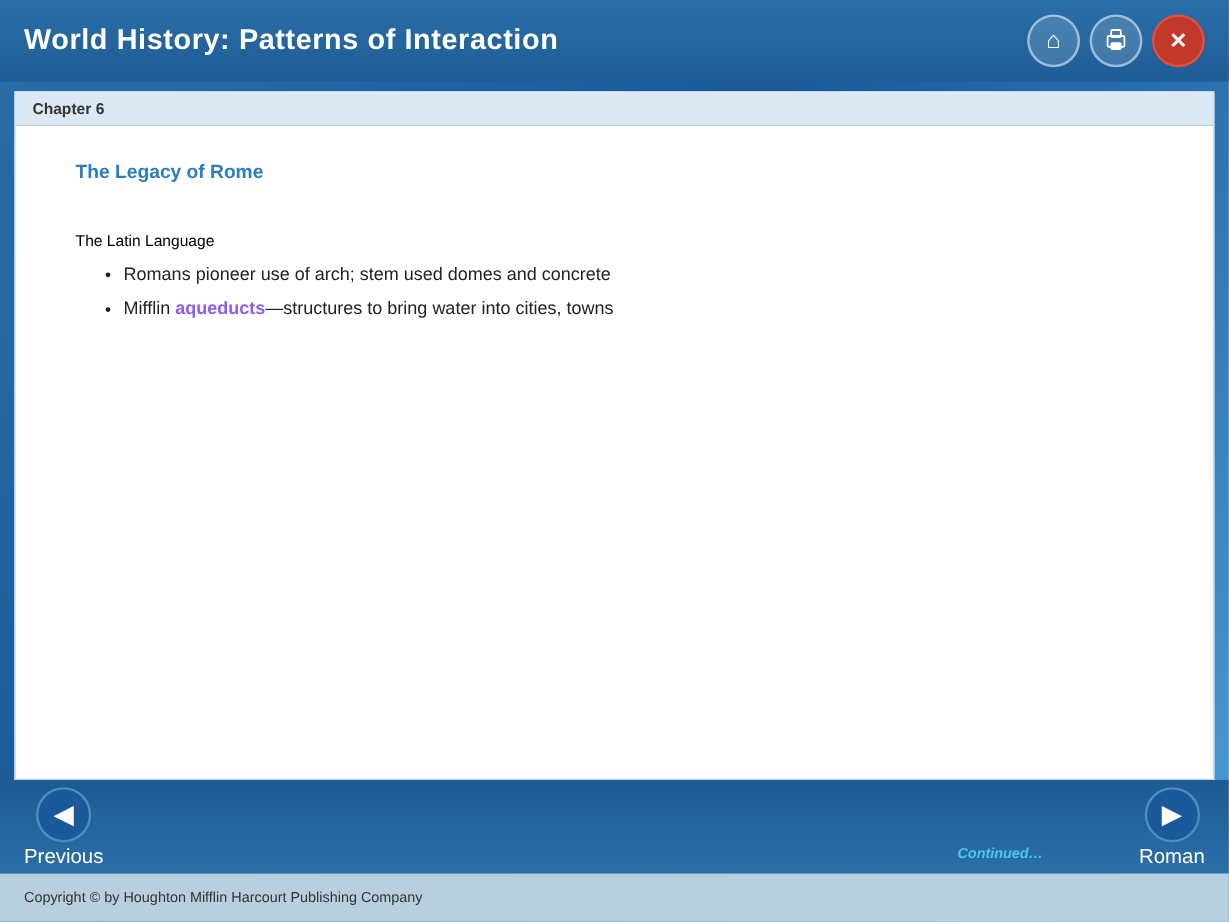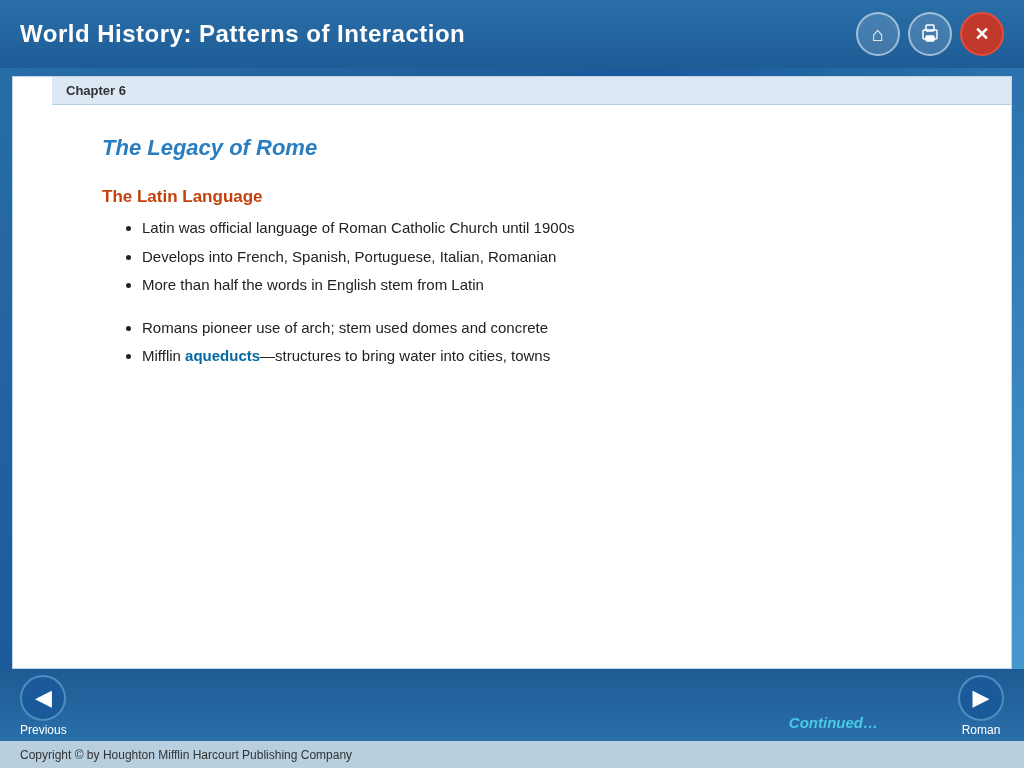--- a/index.html
+++ b/index.html
@@ -48,68 +48,66 @@
       color: white;
       font-size: 20px;
     }
 
     #content-box {
       background: #ffffff;
       border: 1px solid #c0d4e8;
       height: 100%;
       display: flex;
       flex-direction: column;
-      padding-left: 39px;
     }
 
     #chapter-bar {
       background: #dce8f3;
       padding: 6px 14px;
       font-size: 13px;
       font-weight: bold;
       color: #333;
       border-bottom: 1px solid #b8cfe0;
     }
 
     #content-scroll {
       flex: 1;
       overflow: hidden;
       padding: 30px 40px 20px 50px;
     }
 
     #page-title {
       color: #2a7dbf;
-      font-size: 22px;
-      font-weight: bold;
-      margin-bottom: 26px;
-      font-style: italic;
+      font-size: 16px;
+      font-weight: bold;
+      margin-bottom: 40px;
     }
 
     .section-heading {
-      font-size: 17px;
-      font-weight: bold;
-      color: #c2410c;
+      font-size: 13px;
+      font-weight: normal;
+      color: #000000;
       margin-bottom: 10px;
     }
 
     .bullet-list {
       list-style: disc;
       padding-left: 40px;
       margin-bottom: 20px;
     }
 
     .bullet-list li {
       font-size: 15px;
       color: #222;
       margin-bottom: 6px;
       line-height: 1.5;
     }
 
     .highlight {
-      color: #0369a1;
+      color: #8b5cf6;
       font-weight: bold;
     }
 
     .nav-side {
       display: flex;
       flex-direction: column;
       align-items: center;
       gap: 2px;
     }
 
@@ -121,40 +119,40 @@
       border: 2px solid #4a8fc0;
       display: flex;
       align-items: center;
       justify-content: center;
       cursor: pointer;
       color: white;
       font-size: 22px;
     }
 
     .nav-label {
-      font-size: 12px;
+      font-size: 17px;
       color: #ffffff;
     }
 
     #continued-label {
       color: #4ac8e8;
       font-style: italic;
       font-weight: bold;
       font-size: 15px;
       align-self: flex-end;
       padding-bottom: 2px;
       padding-right: 60px;
     }
 
     #copyright-bar {
       background: #b8cfe0;
       padding: 5px 20px;
       font-size: 12px;
       color: #333;
-      height: 27px;
+      height: 40px;
       display: flex;
       align-items: center;
     }
 
     
     #app {
       display: flex;
       flex-direction: column;
       height: 768px;
     }
@@ -188,46 +186,41 @@
 
   <div id="middle-section">
     <div id="content-box">
       <div id="chapter-bar">
         <span>Chapter 6</span>
       </div>
       <div id="content-scroll">
         <div id="page-title">The Legacy of Rome</div>
 
         <div class="section-heading">The Latin Language</div>
-        <ul class="bullet-list">
-          <li>Latin was official language of Roman Catholic Church until 1900s</li>
-          <li>Develops into French, Spanish, Portuguese, Italian, Romanian</li>
-          <li>More than half the words in English stem from Latin</li>
-        </ul>
 
         <ul class="bullet-list">
           <li>Romans pioneer use of arch; stem used domes and concrete</li>
           <li>
             <span>Mifflin </span><span class="highlight">aqueducts</span><span>—structures to bring water into cities, towns</span>
           </li>
         </ul>
       </div>
     </div>
   </div>
 
   <div style="background: linear-gradient(180deg, #1e5a94 0%, #2a6fa8 100%); padding: 6px 20px 4px 20px;">
     <div style="display:flex; align-items:center; justify-content:space-between;">
 
       <div class="nav-side">
         <div class="nav-circle-btn">◀</div>
         <span class="nav-label">Previous</span>
       </div>
 
       <div style="display:flex; align-items:flex-end; gap: 20px;">
-        <span id="continued-label" style="color:#4ac8e8; font-style:italic; font-weight:bold; font-size:15px; padding-bottom:6px;">Continued…</span>
+        <span id="continued-label" style="color:#4ac8e8; font-style:italic; font-weight:bold; font-size:12px; padding-bottom:6px;">Continued…</span>
         <div class="nav-side">
           <div class="nav-circle-btn">▶</div>
           <span class="nav-label">Roman</span>
         </div>
       </div>
     </div>
   </div>
 
   <div id="copyright-bar">
     <span>Copyright © by Houghton Mifflin Harcourt Publishing Company</span>

